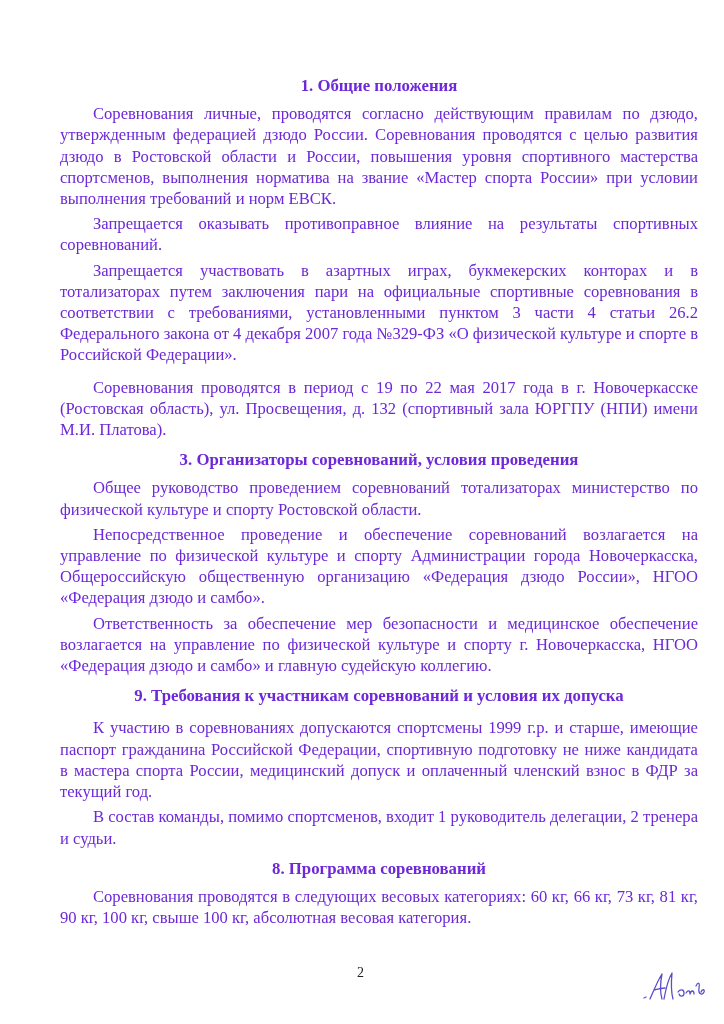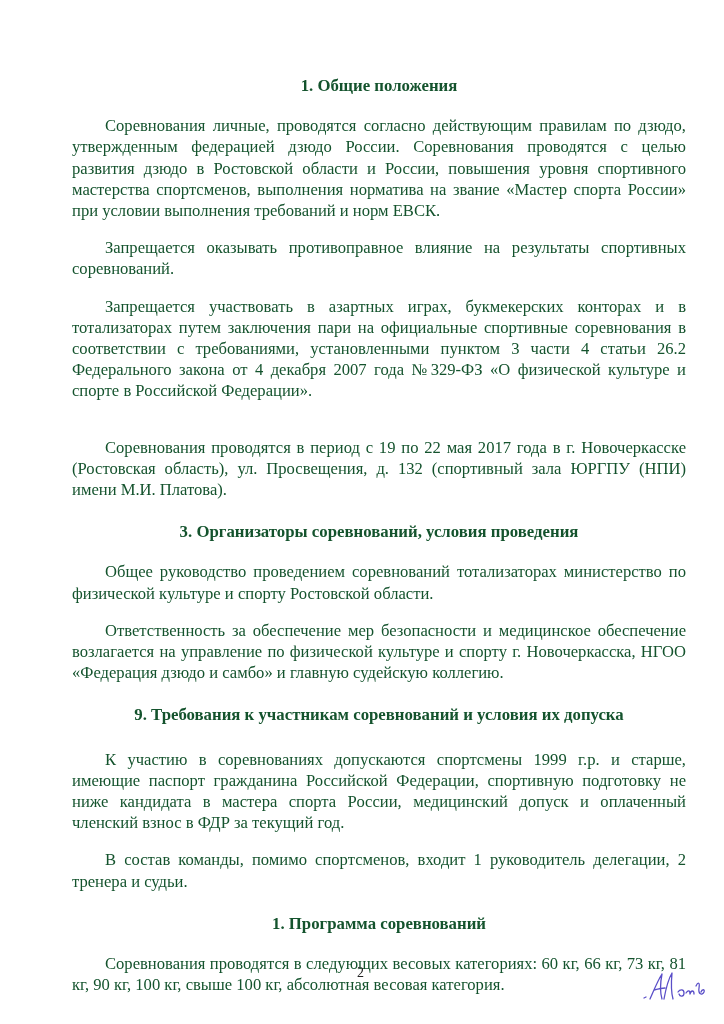--- a/index.html
+++ b/index.html
@@ -1,25 +1,25 @@
 <!DOCTYPE html>
 <html><head>
 <meta charset="utf-8">
 <style>
   html, body { margin: 0; padding: 0; background: #ffffff; }
   body { width: 724px; height: 1024px; position: relative; overflow: hidden; }
   .page {
     position: absolute; left: 56px; top: 73px; width: 646px;
-    font-family: "Liberation Serif", serif; font-size: 16.6px; line-height: 21.2px; color: #14532d;
+    font-family: "Liberation Serif", serif; font-size: 16.6px; line-height: 21.2px; color: #6d28d9;
   }
   h2 {
     font-family: "Liberation Serif", serif; font-size: 16.8px; font-weight: bold;
     text-align: center; margin: 0; line-height: 21.2px; padding: 2px 0 3px 0;
   }
-  p { margin: 16px; text-align: justify; text-indent: 33px; }
+  p { margin: 4px; text-align: justify; text-indent: 33px; }
   .sec-gap { height: 3px; }
   .page-num {
     position: absolute; left: 357px; top: 965px;
     font-family: "Liberation Serif", serif; font-size: 14px; color: #222;
   }
   .signature { position: absolute; left: 640px; top: 968px; width: 72px; height: 38px; }
 </style>
 </head>
 <body>
 
@@ -28,29 +28,30 @@
   <p>Соревнования личные, проводятся согласно действующим правилам по дзюдо, утвержденным федерацией дзюдо России. Соревнования проводятся с целью развития дзюдо  в Ростовской области и России,  повышения уровня спортивного мастерства спортсменов, выполнения норматива на звание «Мастер спорта России» при условии выполнения требований и норм ЕВСК.</p>
   <p>Запрещается оказывать противоправное влияние на результаты спортивных соревнований.</p>
   <p>Запрещается участвовать в азартных играх, букмекерских конторах и в тотализаторах путем заключения пари на официальные спортивные соревнования в соответствии с требованиями, установленными пунктом 3 части 4 статьи 26.2 Федерального закона от  4 декабря 2007 года №329-ФЗ «О физической культуре и спорте в Российской Федерации».</p>
 
   <div class="sec-gap"></div>
   <p>Соревнования проводятся в период с 19 по 22 мая 2017 года в г. Новочеркасске (Ростовская область), ул. Просвещения, д. 132 (спортивный зала ЮРГПУ (НПИ) имени М.И. Платова).</p>
 
   <div class="sec-gap"></div>
   <h2>3. Организаторы соревнований, условия проведения</h2>
   <p>Общее руководство проведением соревнований тотализаторах министерство по физической культуре и спорту Ростовской области.</p>
+  <p>Непосредственное проведение и обеспечение соревнований возлагается на управление по физической культуре и спорту Администрации города Новочеркасска, Общероссийскую общественную организацию «Федерация дзюдо России», НГОО «Федерация дзюдо и самбо».</p>
   <p>Ответственность за обеспечение мер безопасности и медицинское обеспечение возлагается на управление по физической культуре и спорту г. Новочеркасска, НГОО «Федерация дзюдо и самбо» и главную судейскую коллегию.</p>
 
   <div class="sec-gap"></div>
   <h2 style="padding-bottom:7px;">9. Требования к участникам соревнований и условия их допуска</h2>
   <p>К участию в соревнованиях допускаются спортсмены 1999 г.р. и старше, имеющие паспорт гражданина Российской Федерации, спортивную подготовку не ниже кандидата в мастера спорта России,  медицинский допуск и оплаченный членский взнос в ФДР за текущий год.</p>
   <p>В состав команды, помимо спортсменов, входит 1 руководитель делегации, 2 тренера и судьи.</p>
 
   <div class="sec-gap"></div>
-  <h2>1. Программа соревнований</h2>
+  <h2>8. Программа соревнований</h2>
   <p>Соревнования проводятся в следующих весовых категориях: 60 кг, 66 кг, 73 кг, 81 кг, 90 кг, 100 кг, свыше 100 кг, абсолютная весовая категория.</p>
 </div>
 
 <div class="page-num">2</div>
 
 <svg class="signature" viewBox="0 0 72 38">
   <path d="M4 30 L6 29 M10 31 C14 22 18 12 22 6 C20 16 20 24 22 31 M14 22 C18 21 22 20 25 20 M24 31 C26 20 29 10 32 5 C31 16 31 24 33 31 M38 24 C40 21 44 21 44 25 C44 29 40 29 39 26 M46 25 C48 22 50 22 50 26 C51 22 54 22 54 26 M56 18 C58 14 60 14 59 20 C58 26 62 28 64 24 C65 21 62 21 61 24" fill="none" stroke="#5a4fc8" stroke-width="1.3" stroke-linecap="round" stroke-linejoin="round"></path>
 </svg>
 
 </body></html>

